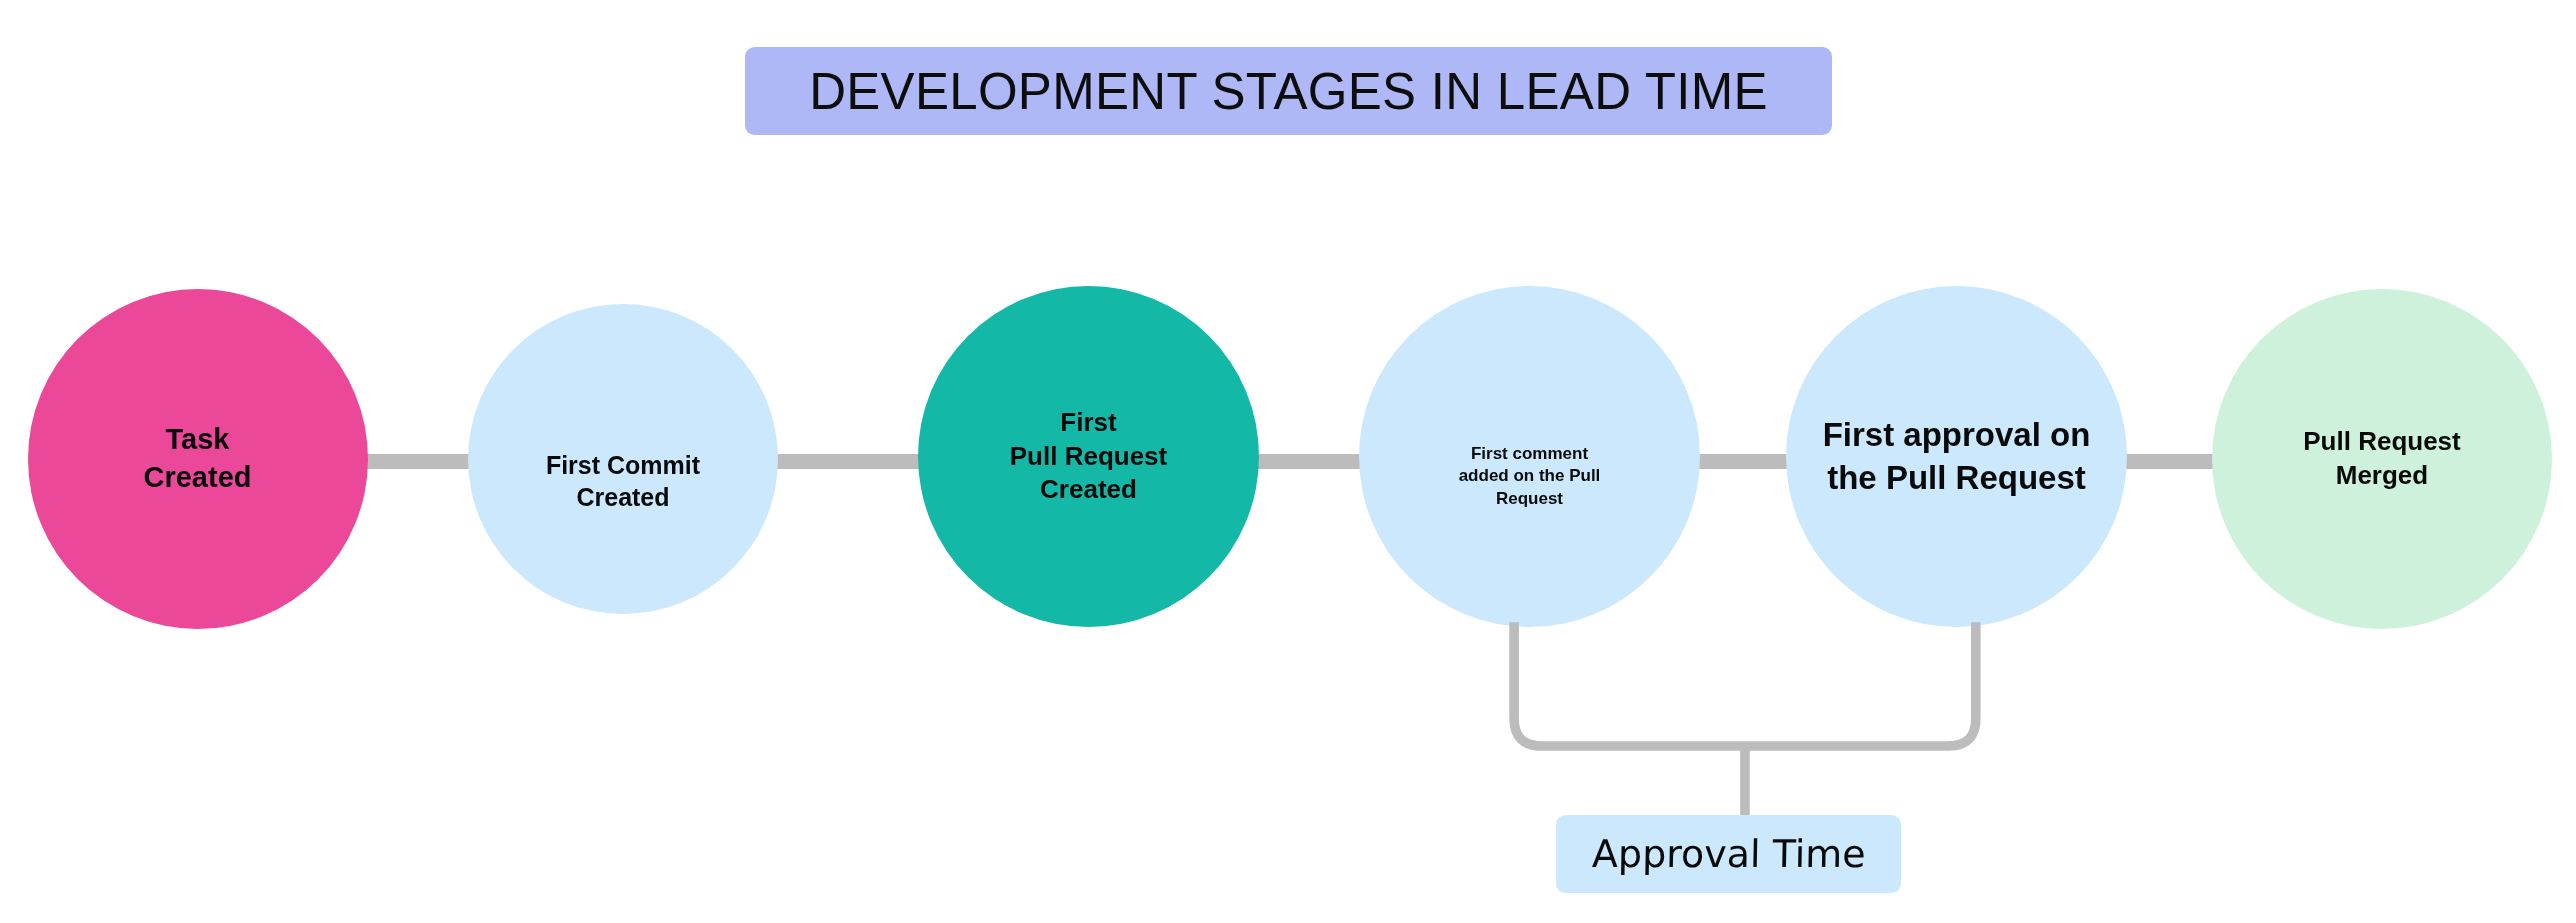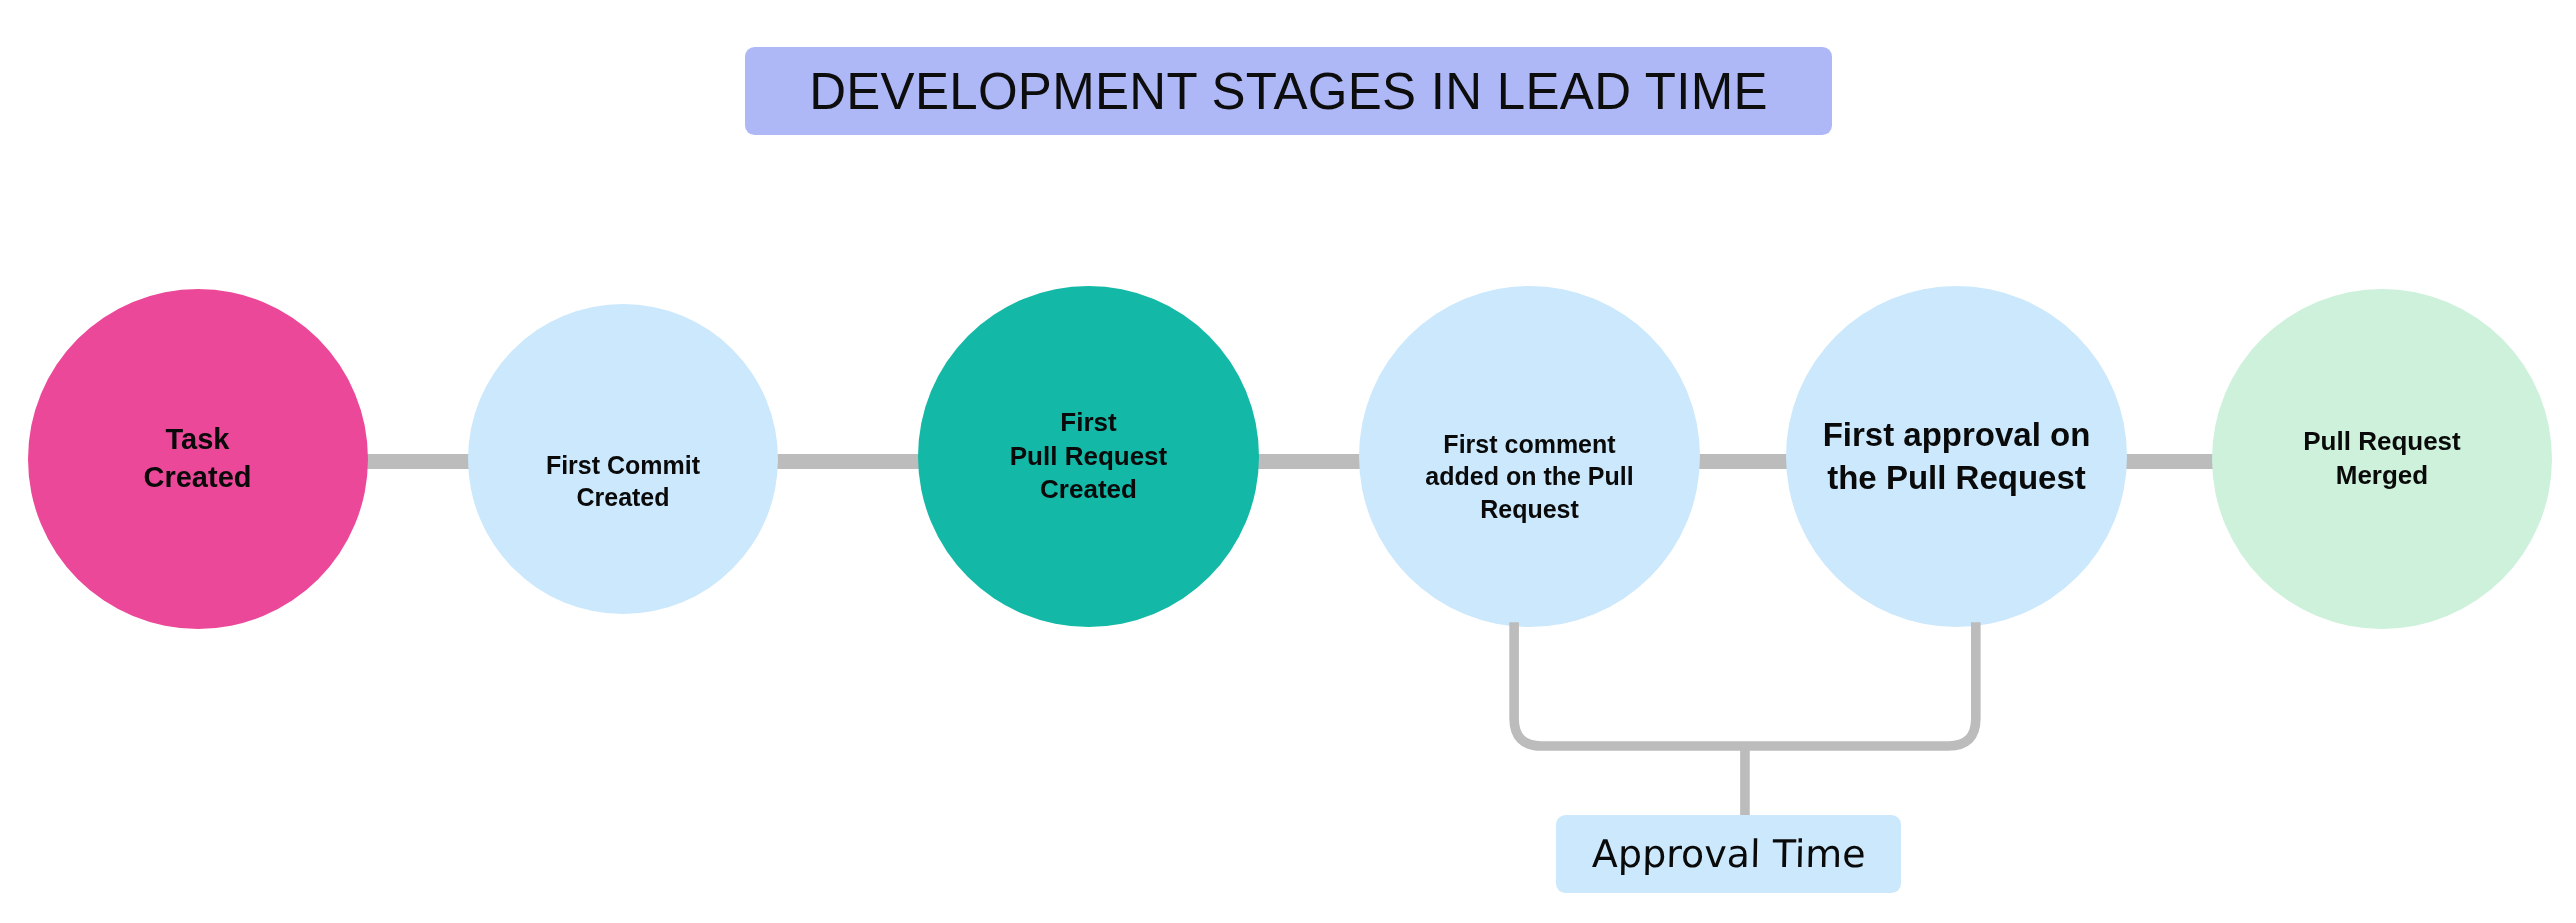--- a/index.html
+++ b/index.html
@@ -76,21 +76,21 @@
   .stage.c0 { left: 27.5px;   top: 289px; width: 340px; height: 340px; background: #ec4899; }
   .stage.c1 { left: 468px;  top: 304px; width: 310px; height: 310px; background: #cbe8fc; }
   .stage.c2 { left: 918px; top: 286px; width: 341px; height: 341px; background: #14b8a6; }
   .stage.c3 { left: 1359px; top: 286px; width: 341px; height: 341px; background: #cbe8fc; }
   .stage.c4 { left: 1786px; top: 286px; width: 341px; height: 341px; background: #cbe8fc; }
   .stage.c5 { left: 2212px; top: 289px; width: 340px; height: 340px; background: #cdf1da; }
 
   .stage.c0 .stage-label { font-size: 29px; }
   .stage.c1 .stage-label { font-size: 25px; margin-top: 44px; }
   .stage.c2 .stage-label { font-size: 26px; }
-  .stage.c3 .stage-label { font-size: 25px; margin-top: 40px; }
+  .stage.c3 .stage-label { font-size: 17px; margin-top: 40px; }
   .stage.c4 .stage-label { font-size: 33px; }
   .stage.c5 .stage-label { font-size: 26px; }
 
   
   .bracket-svg {
     position: absolute;
     left: 1477px;
     top: 605px;
     width: 584px;
     height: 227px;

